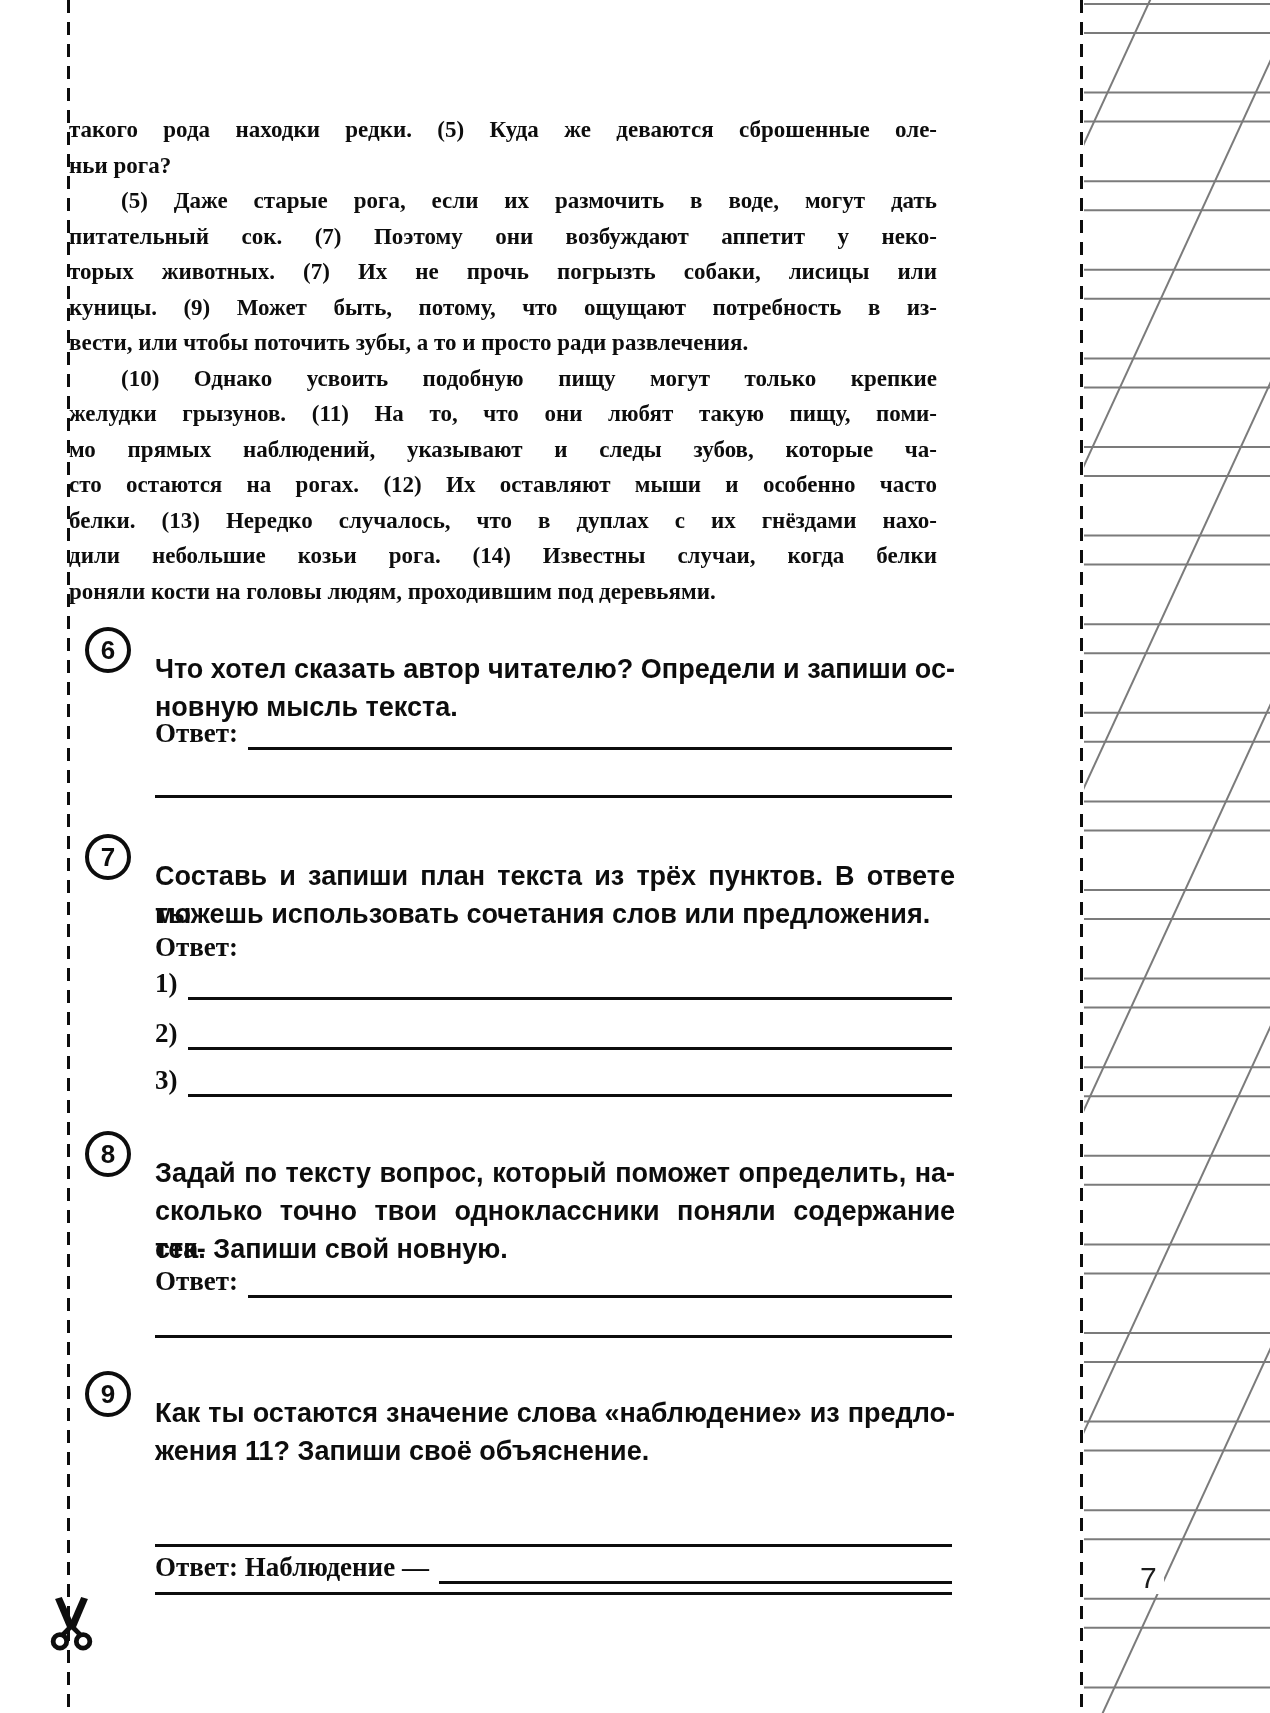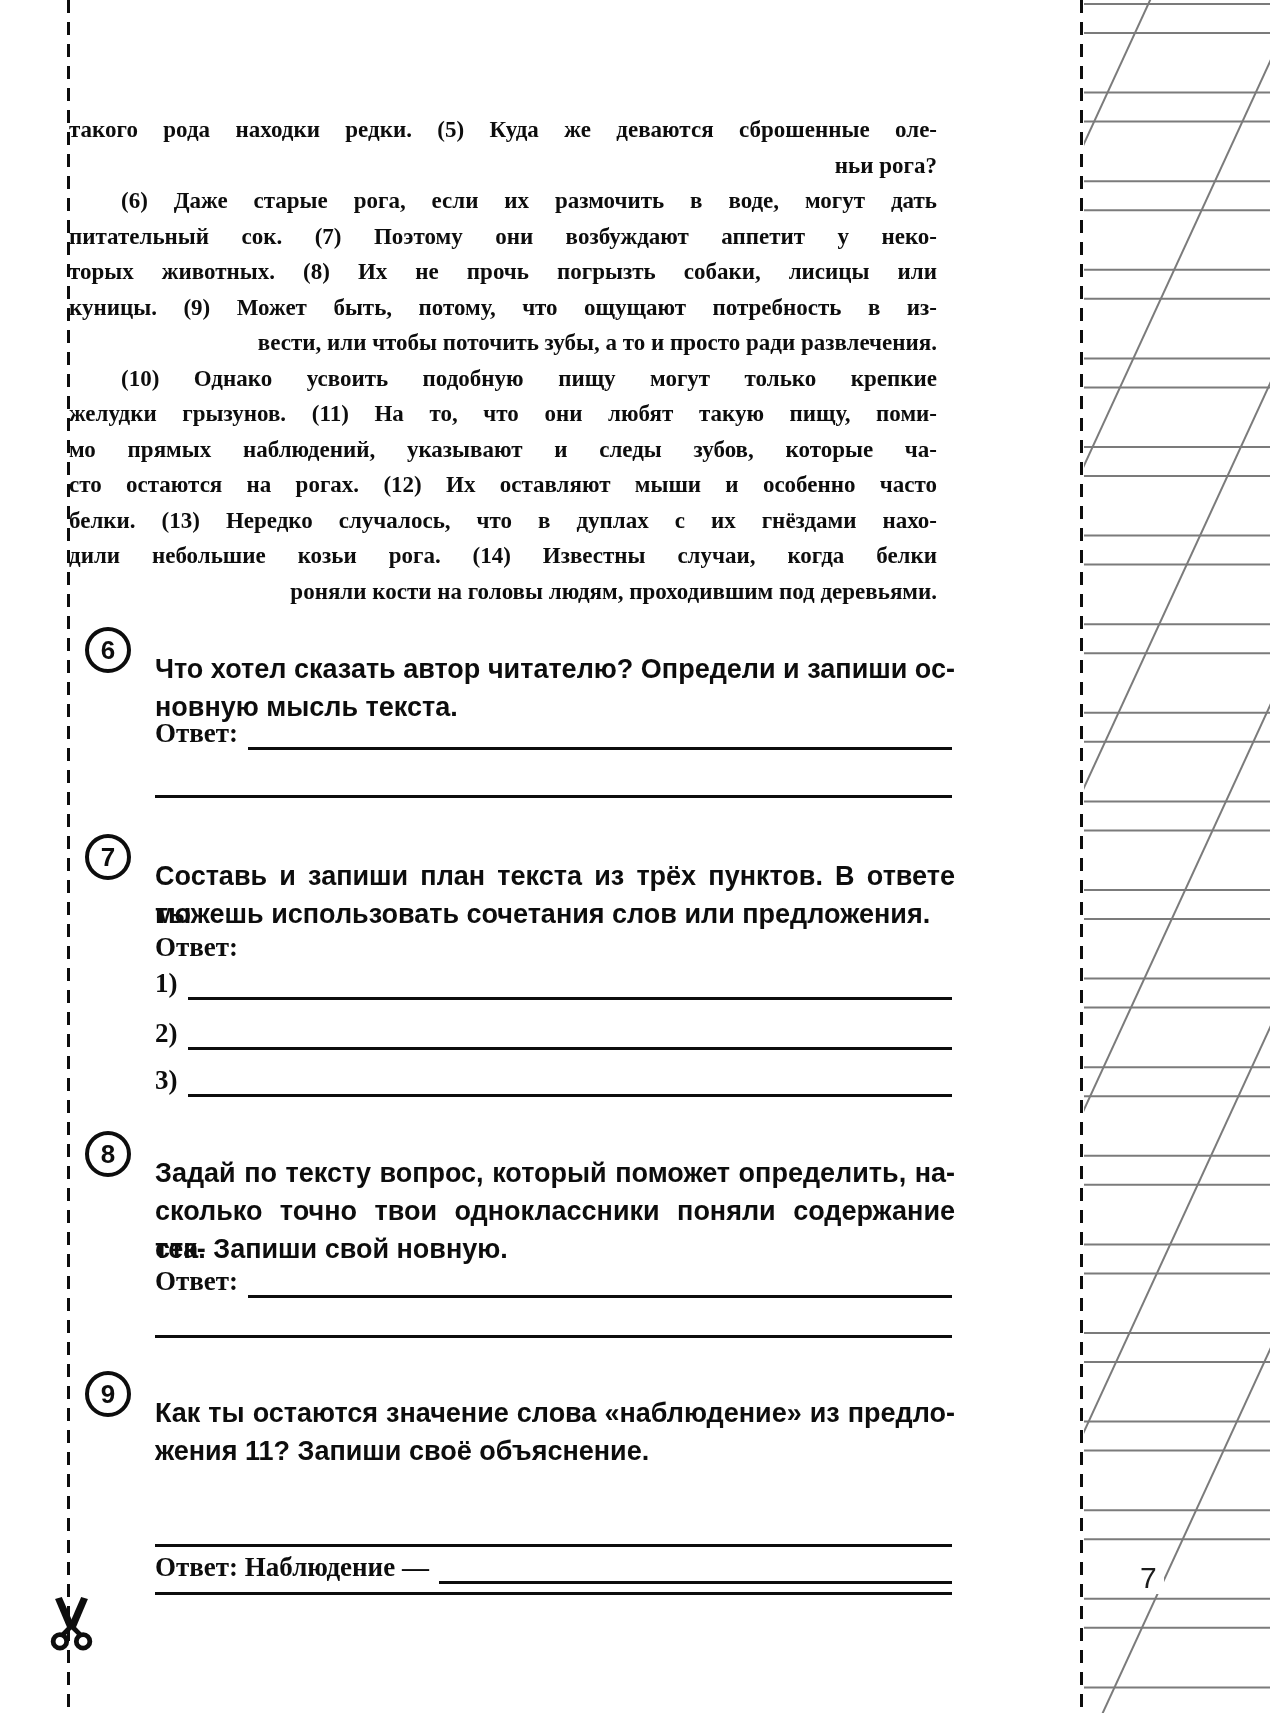--- a/index.html
+++ b/index.html
@@ -15,21 +15,21 @@
   
   #ruling{position:absolute;left:1084px;top:0;}
   #ruling line{stroke:var(--ruling,#7b7b7b);stroke-width:2;}
 
   .page-num{position:absolute;left:1133px;top:1562px;font-family:"Liberation Sans",sans-serif;
     font-size:30px;line-height:32px;color:#1c1c1c;background:#fff;padding:0 7px;}
 
   
   .body-text{position:absolute;left:69px;top:112px;width:868px;
     font-weight:bold;font-size:23px;line-height:35.5px;}
-  .bl{height:35.5px;white-space:nowrap;text-align:right;}
+  .bl{height:35.5px;white-space:nowrap;}
   .bl.j{white-space:normal;text-align:justify;text-align-last:justify;}
   .bl.indent{padding-left:52px;}
 
   
   .q{position:absolute;left:85px;width:870px;}
   .qnum{position:absolute;left:0;top:0;width:38px;height:38px;border:4px solid var(--ink,#0d0d0d);
     border-radius:50%;text-align:center;font-family:"Liberation Sans",sans-serif;
     font-weight:bold;font-size:26px;line-height:38px;}
   .qtext{margin-left:70px;margin-top:23px;width:800px;font-family:"Liberation Sans",sans-serif;
     font-weight:bold;font-size:27px;line-height:38px;}
@@ -98,23 +98,23 @@
       <line x1="-2" y1="1114" x2="190" y2="697"></line>
       <line x1="-2" y1="1436" x2="190" y2="1019"></line>
       <line x1="-2" y1="1758" x2="190" y2="1341"></line>
     </svg>
 
   <div class="page-num">7</div>
 
   <div class="body-text">
     <div class="bl j">такого рода находки редки. (5) Куда же деваются сброшенные оле-</div>
     <div class="bl">ньи рога?</div>
-    <div class="bl j indent">(6) Даже старые рога, если их размочить в воде, могут дать</div>
+    <div class="bl j indent">(5) Даже старые рога, если их размочить в воде, могут дать</div>
     <div class="bl j">питательный сок. (7) Поэтому они возбуждают аппетит у неко-</div>
-    <div class="bl j">торых животных. (8) Их не прочь погрызть собаки, лисицы или</div>
+    <div class="bl j">торых животных. (7) Их не прочь погрызть собаки, лисицы или</div>
     <div class="bl j">куницы. (9) Может быть, потому, что ощущают потребность в из-</div>
     <div class="bl">вести, или чтобы поточить зубы, а то и просто ради развлечения.</div>
     <div class="bl j indent">(10) Однако усвоить подобную пищу могут только крепкие</div>
     <div class="bl j">желудки грызунов. (11) На то, что они любят такую пищу, поми-</div>
     <div class="bl j">мо прямых наблюдений, указывают и следы зубов, которые ча-</div>
     <div class="bl j">сто остаются на рогах. (12) Их оставляют мыши и особенно часто</div>
     <div class="bl j">белки. (13) Нередко случалось, что в дуплах с их гнёздами нахо-</div>
     <div class="bl j">дили небольшие козьи рога. (14) Известны случаи, когда белки</div>
     <div class="bl">роняли кости на головы людям, проходившим под деревьями.</div>
   </div>

